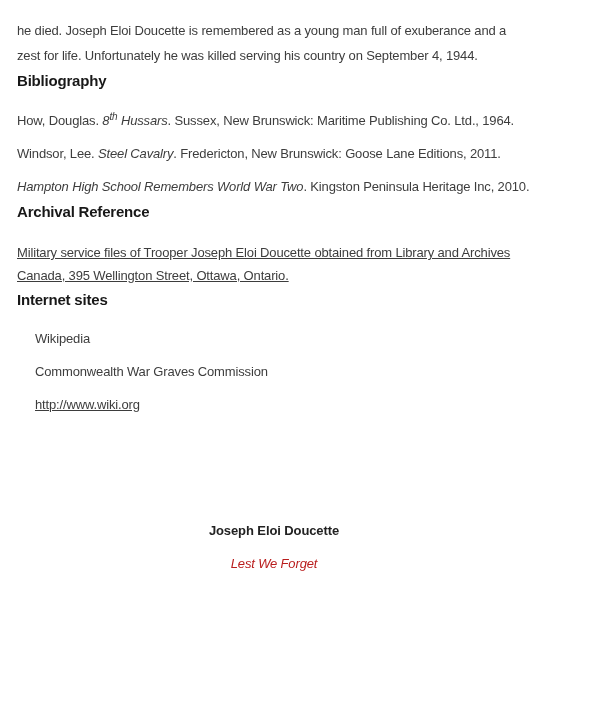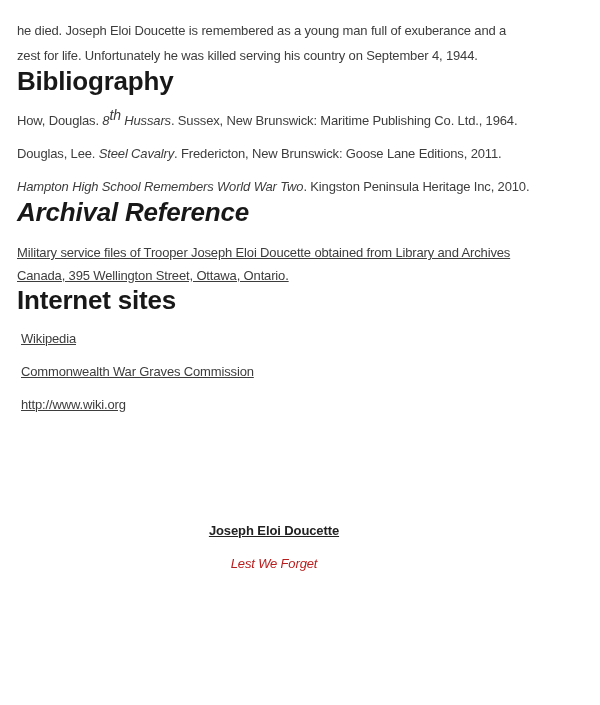--- a/index.html
+++ b/index.html
@@ -18,86 +18,84 @@
     color: #3d3d3d;
     font-size: 13px;
     letter-spacing: -0.15px;
     overflow: hidden;
   }
   .intro {
     margin: 0;
     line-height: 25px;
   }
   h1.doc-heading {
-    font-size: 26px;
+    font-size: 15px;
     line-height: 26px;
     letter-spacing: -0.2px;
     color: #181818;
     font-weight: bold;
     margin: 0;
   }
   .h-bibliography { margin-top: 38px; }
-  .h-archival     { margin-top: 14px; font-style: italic; }
+  .h-archival     { margin-top: 14px; }
   .h-internet     { margin-top: 12px; }
   .entry {
     margin: 8px 0 0 0;
     line-height: 25px;
   }
   .entry-first { margin-top: 14px; }
   .it { font-style: italic; }
   sup.it {
-    font-size: 14px;
+    font-size: 10px;
     line-height: 0;
     vertical-align: super;
   }
   .archival-para {
     margin: 16px 0 0 0;
     line-height: 23px;
     text-decoration: underline;
   }
   .site-item {
-    margin: 8px 0 0 4px;
+    margin: 8px 0 0 18px;
     line-height: 25px;
-    text-decoration: underline;
   }
   .site-item-first { margin-top: 13px; }
   a.site-link {
     color: inherit;
     text-decoration: underline;
     cursor: pointer;
   }
   .footer-name {
     margin: 101px 0 0 0;
     line-height: 25px;
     text-align: center;
     font-weight: bold;
     color: #222222;
     letter-spacing: -0.1px;
-    text-decoration: underline;
   }
   .footer-motto {
     margin: 8px 0 0 0;
     line-height: 25px;
     text-align: center;
     font-style: italic;
     color: #b91c1c;
   }
 </style>
 </head>
 <body>
 
 <div class="page">
 
   <p class="intro">he died. Joseph Eloi Doucette is remembered as a young man full of exuberance and a zest for life. Unfortunately he was killed serving his country on September 4, 1944.</p>
 
   <h1 class="doc-heading h-bibliography">Bibliography</h1>
 
   <p class="entry entry-first"><span>How, Douglas. </span><span class="it">8</span><sup class="it">th</sup><span class="it"> Hussars</span><span>. Sussex, New Brunswick: Maritime Publishing Co. Ltd., 1964.</span></p>
 
-  <p class="entry"><span>Douglas, Lee. </span><span class="it">Steel Cavalry</span><span>. Fredericton, New Brunswick: Goose Lane Editions, 2011.</span></p>
+  <p class="entry"><span>Windsor, Lee. </span><span class="it">Steel Cavalry</span><span>. Fredericton, New Brunswick: Goose Lane Editions, 2011.</span></p>
 
   <p class="entry"><span class="it">Hampton High School Remembers World War Two</span><span>. Kingston Peninsula Heritage Inc, 2010.</span></p>
 
   <h1 class="doc-heading h-archival">Archival Reference</h1>
 
   <p class="archival-para">Military service files of Trooper Joseph Eloi Doucette obtained from Library and Archives Canada, 395 Wellington Street, Ottawa, Ontario.</p>
 
   <h1 class="doc-heading h-internet">Internet sites</h1>
 
   <p class="site-item site-item-first"><span>Wikipedia</span></p>

